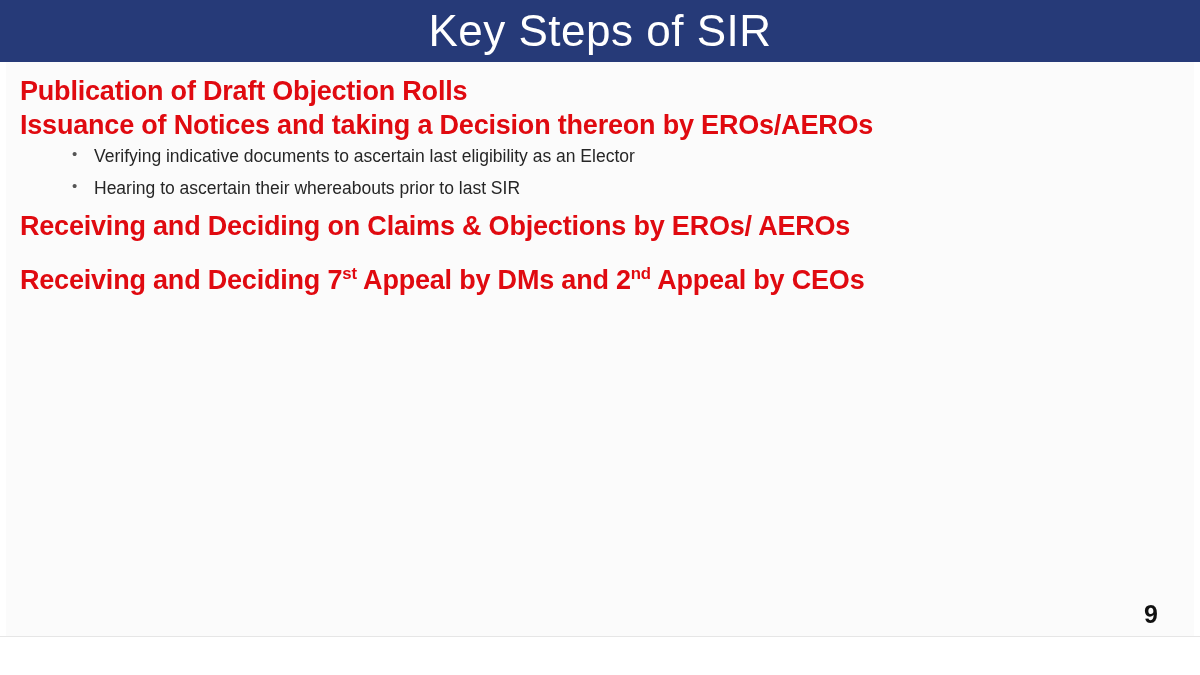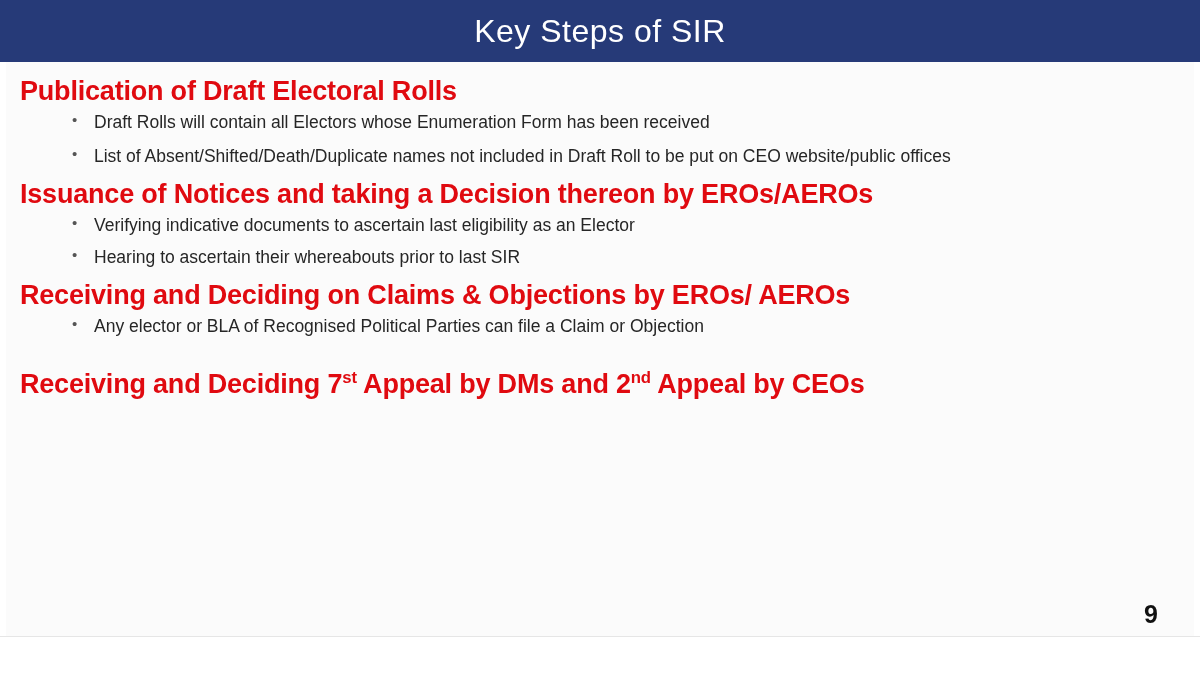--- a/index.html
+++ b/index.html
@@ -39,21 +39,21 @@
     left: 0;
     width: 1200px;
     height: 62px;
     background: #263a78;
     display: flex;
     align-items: center;
     justify-content: center;
   }
   .title-bar .title {
     color: #ffffff;
-    font-size: 32px;
+    font-size: 44px;
     font-weight: 400;
     letter-spacing: 0.5px;
     line-height: 1;
     white-space: nowrap;
   }
 
   .content {
     position: absolute;
     top: 62px;
     left: 6px;
@@ -148,40 +148,33 @@
   <div class="edge-left"></div>
   <div class="edge-right"></div>
 
   <div class="title-bar">
     <div class="title">Key Steps of SIR</div>
   </div>
 
   <div class="content">
 
     <div class="block-1">
-      <div class="heading">Publication of Draft Electoral Rolls</div>
-      <ul class="bullets">
-        <li>Draft Rolls will contain all Electors whose Enumeration Form has been received</li>
-        <li>List of Absent/Shifted/Death/Duplicate names not included in Draft Roll to be put on CEO website/public offices</li>
-      </ul>
+      <div class="heading">Publication of Draft Objection Rolls</div>
     </div>
 
     <div>
       <div class="heading">Issuance of Notices and taking a Decision thereon by EROs/AEROs</div>
       <ul class="bullets">
         <li>Verifying indicative documents to ascertain last eligibility as an Elector</li>
         <li>Hearing to ascertain their whereabouts prior to last SIR</li>
       </ul>
     </div>
 
     <div>
       <div class="heading">Receiving and Deciding on Claims &amp; Objections by EROs/ AEROs</div>
-      <ul class="bullets">
-        <li>Any elector or BLA of Recognised Political Parties can file a Claim or Objection</li>
-      </ul>
     </div>
 
     <div class="spacer-sm"></div>
 
 
     <div class="spacer-md"></div>
 
     <div class="heading final-line">
       <span>Receiving and Deciding 7</span><sup>st</sup><span> Appeal by DMs and 2</span><sup>nd</sup><span> Appeal by CEOs</span>
     </div>

